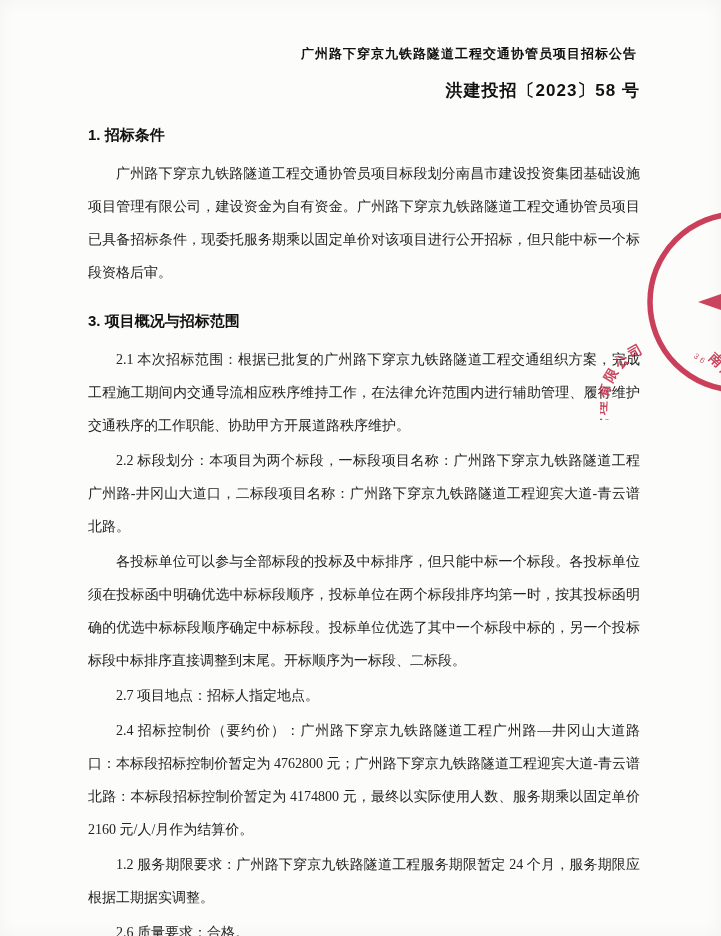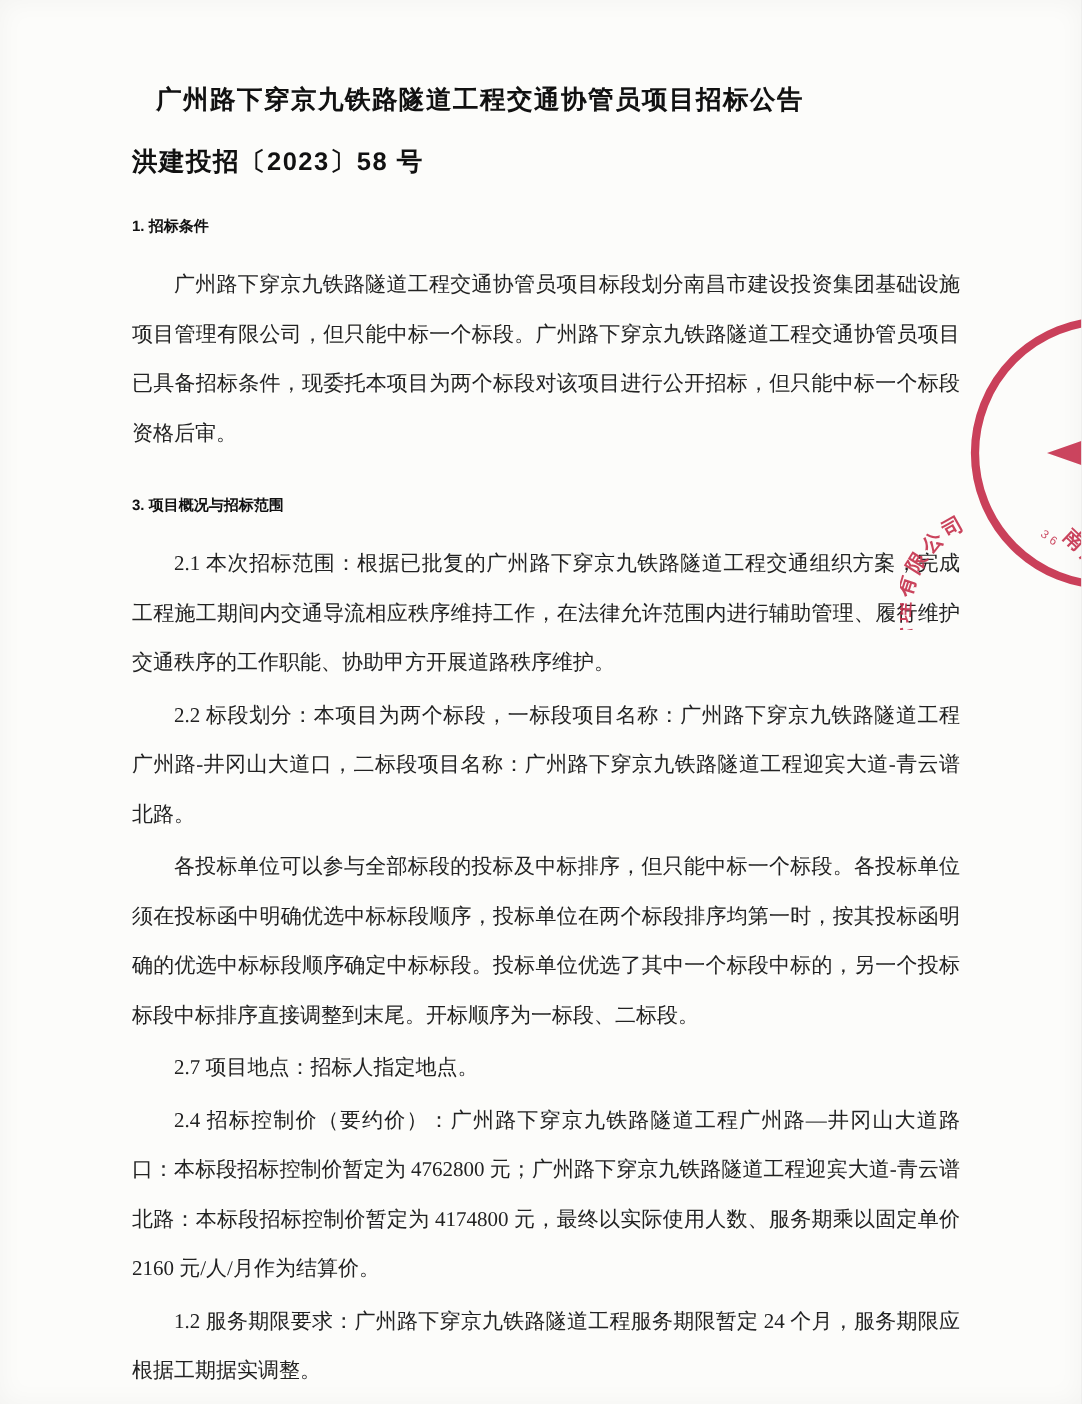--- a/index.html
+++ b/index.html
@@ -10,43 +10,43 @@
     margin: 0 auto;
     background: #fcfcfa;
     overflow: hidden;
     box-shadow: inset 0 0 18px rgba(0,0,0,0.04);
     font-family: "Liberation Serif", "DejaVu Serif", serif;
     color: #1e1e1e;
     box-sizing: border-box;
     padding: 38px 81px 0 88px;
   }
   h1.doc-title {
-    margin: 16px;
-    text-align: left;
+    margin: 3px;
+    text-align: right;
     font-family: "Liberation Sans", "DejaVu Sans", sans-serif;
-    font-size: 17px;
+    font-size: 13px;
     font-weight: bold;
     letter-spacing: 1px;
     line-height: 26px;
     color: #111;
   }
   h2.doc-number {
     margin: 12px 0 0 0;
-    text-align: left;
+    text-align: right;
     font-family: "Liberation Sans", "DejaVu Sans", sans-serif;
     font-size: 17px;
     font-weight: bold;
     letter-spacing: 1px;
     line-height: 24px;
     color: #111;
   }
   h3.sec-heading {
     margin: 22px 0 0 0;
     font-family: "Liberation Sans", "DejaVu Sans", sans-serif;
-    font-size: 10px;
+    font-size: 15px;
     font-weight: bold;
     line-height: 20px;
     color: #111;
   }
   h3.sec-heading + p.body-para { margin-top: 12px; }
   p.body-para {
     margin: 2px 0 0 0;
     font-size: 14px;
     line-height: 33px;
     text-align: justify;
@@ -70,21 +70,21 @@
 <body>
 
 <div class="page">
 
   <h1 class="doc-title">广州路下穿京九铁路隧道工程交通协管员项目招标公告</h1>
 
   <h2 class="doc-number">洪建投招〔2023〕58 号</h2>
 
   <div id="sections">
       <h3 class="sec-heading">1. 招标条件</h3>
-      <p class="body-para"><span class="u">广州路下穿京九铁路隧道工程交通协管员项目</span><span class="">标段划分</span><span class="u">南昌市建设投资集团基础设施项目管理有限公司</span><span class="">，但只能中标一个标段。</span><span class="u">广州路下穿京九铁路隧道工程交通协管员项目</span><span class="">已具备招标条件，现委托</span><span class="u">本项目为两个标段</span><span class="">对该项目进行公开招标，但只能中标一个标段</span><span class="u">资格后审</span><span class="">。</span></p>
+      <p class="body-para"><span class="u">广州路下穿京九铁路隧道工程交通协管员项目</span><span class="">标段划分</span><span class="u">南昌市建设投资集团基础设施项目管理有限公司</span><span class="">，建设资金为自有资金。</span><span class="u">广州路下穿京九铁路隧道工程交通协管员项目</span><span class="">已具备招标条件，现委托</span><span class="u">服务期乘以固定单价</span><span class="">对该项目进行公开招标，但只能中标一个标段</span><span class="u">资格后审</span><span class="">。</span></p>
       <h3 class="sec-heading">3. 项目概况与招标范围</h3>
       <p class="body-para"><span class="">2.1 本次招标范围：根据已批复的广州路下穿京九铁路隧道工程交通组织方案，完成工程施工期间内交通导流相应秩序维持工作，在法律允许范围内进行辅助管理、履行维护交通秩序的工作职能、协助甲方开展道路秩序维护。</span></p>
       <p class="body-para"><span class="">2.2 标段划分：本项目为两个标段，一标段项目名称：广州路下穿京九铁路隧道工程广州路-井冈山大道口，二标段项目名称：广州路下穿京九铁路隧道工程迎宾大道-青云谱北路。</span></p>
       <p class="body-para"><span class="">各投标单位可以参与全部标段的投标及中标排序，但只能中标一个标段。各投标单位须在投标函中明确优选中标标段顺序，投标单位在两个标段排序均第一时，按其投标函明确的优选中标标段顺序确定中标标段。投标单位优选了其中一个标段中标的，另一个投标标段中标排序直接调整到末尾。开标顺序为一标段、二标段。</span></p>
       <p class="body-para"><span class="">2.7 项目地点：招标人指定地点。</span></p>
       <p class="body-para"><span class="">2.4 招标控制价（要约价）：广州路下穿京九铁路隧道工程广州路—井冈山大道路口：本标段招标控制价暂定为 4762800 元；广州路下穿京九铁路隧道工程迎宾大道-青云谱北路：本标段招标控制价暂定为 4174800 元，最终以实际使用人数、服务期乘以固定单价 2160 元/人/月作为结算价。</span></p>
       <p class="body-para"><span class="">1.2 服务期限要求：广州路下穿京九铁路隧道工程服务期限暂定 24 个月，服务期限应根据工期据实调整。</span></p>
       <p class="body-para"><span class="">2.6 质量要求：合格。</span></p>
     </div>
 

